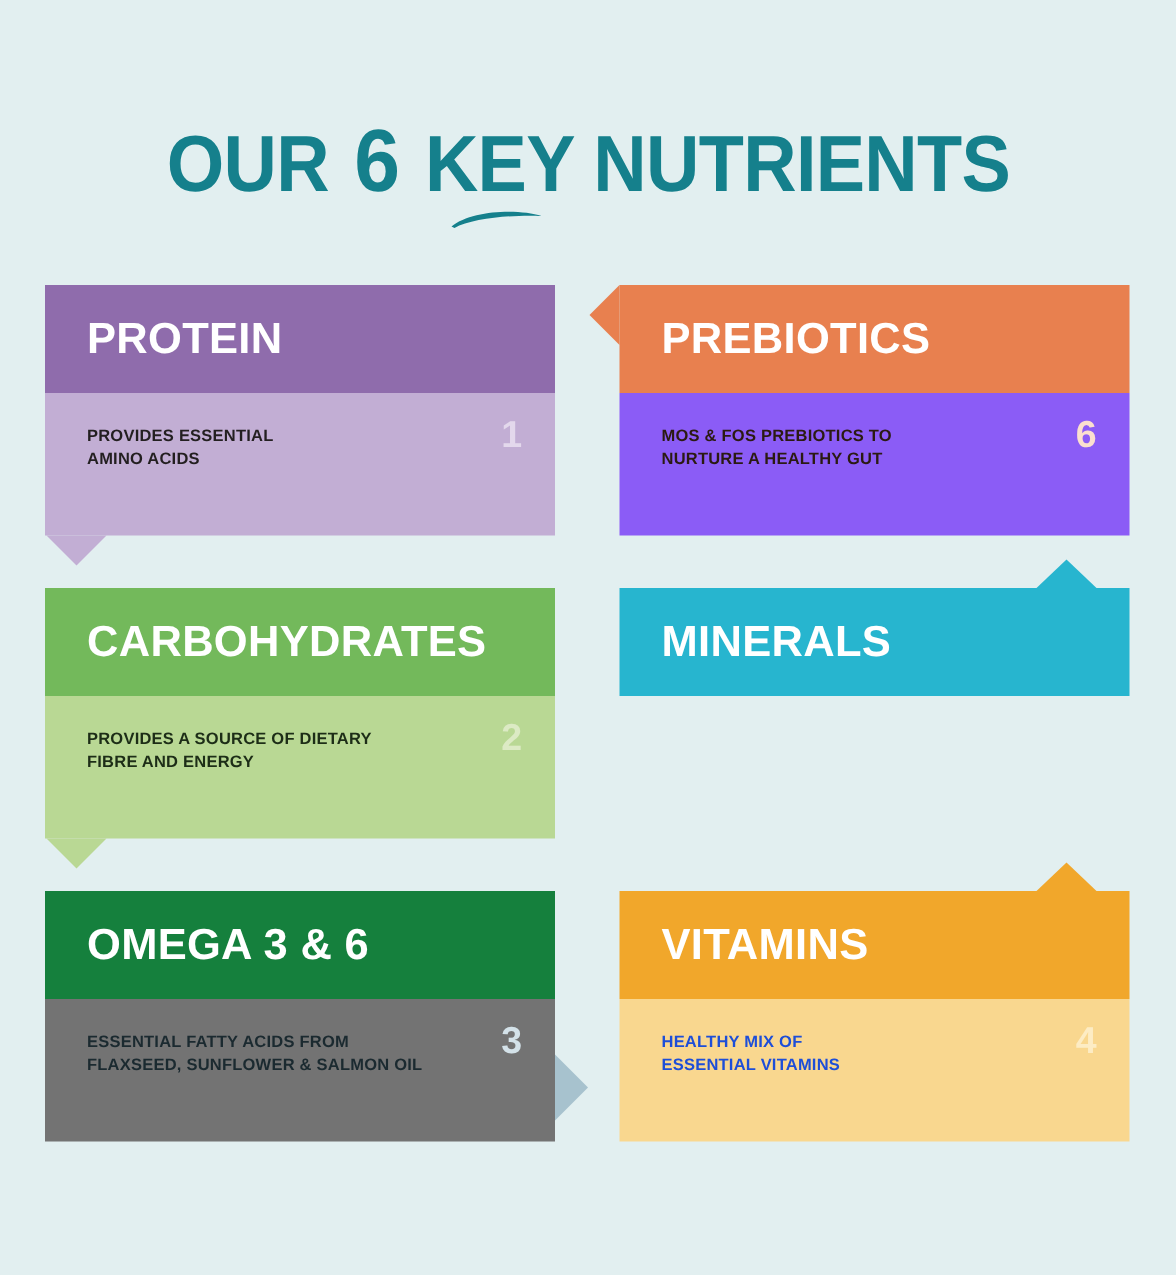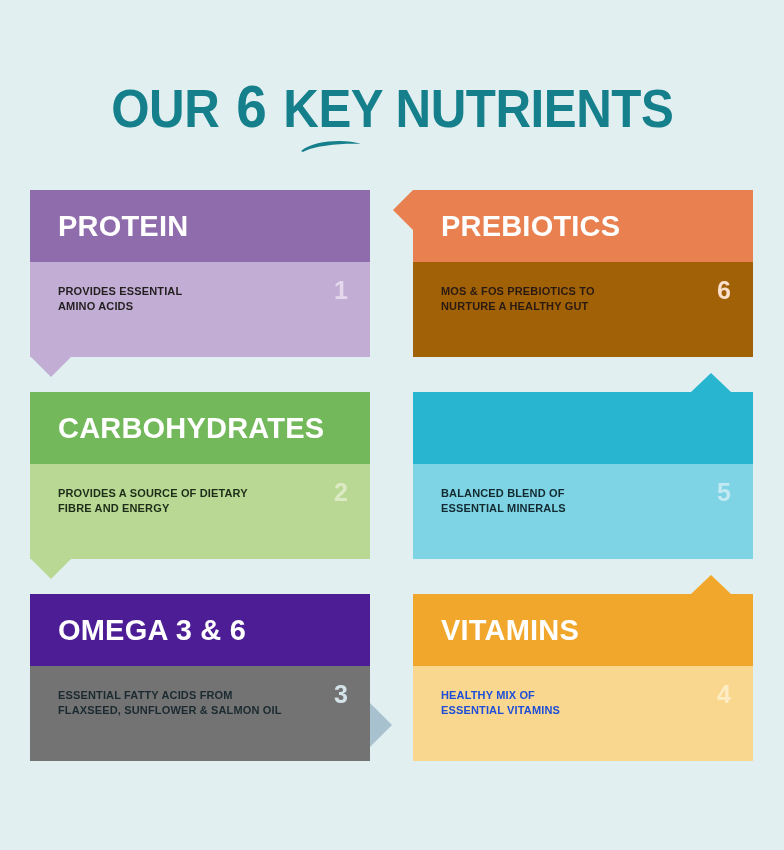--- a/index.html
+++ b/index.html
@@ -180,51 +180,47 @@
     </div>
     <div class="card-body" style="background: rgb(185, 216, 148);">
       <div class="card-desc" style="color: rgb(29, 45, 23);">PROVIDES A SOURCE OF DIETARY
 FIBRE AND ENERGY</div>
       <div class="card-num" style="color: rgb(220, 234, 196);">2</div>
       <span class="tab tab-down" style="color: rgb(185, 216, 148);"></span>
     </div>
   </div>
 
   <div class="card" id="card-omega">
-    <div class="card-head" style="background: #4c1d95; align-items: center;">
+    <div class="card-head" style="background: #15803d; align-items: center;">
       <span class="card-title">OMEGA 3 &amp; 6</span>
     </div>
     <div class="card-body" style="background: #737373;">
       <div class="card-desc" style="color: rgb(27, 42, 48);">ESSENTIAL FATTY ACIDS FROM
 FLAXSEED, SUNFLOWER &amp; SALMON OIL</div>
       <div class="card-num" style="color: rgb(212, 226, 233);">3</div>
       <span class="tab tab-right" style="color: rgb(167, 194, 206);"></span>
     </div>
   </div>
 
   <div class="card" id="card-prebiotics">
     <div class="card-head" style="background: rgb(232, 128, 79);">
       <span class="card-title">PREBIOTICS</span>
       <span class="tab tab-left" style="color: rgb(232, 128, 79);"></span>
     </div>
-    <div class="card-body" style="background: #a16207;">
+    <div class="card-body" style="background: #8b5cf6;">
       <div class="card-desc" style="color: rgb(43, 26, 18);">MOS &amp; FOS PREBIOTICS TO
 NURTURE A HEALTHY GUT</div>
       <div class="card-num" style="color: rgb(251, 223, 207);">6</div>
     </div>
   </div>
 
   <div class="card" id="card-minerals">
     <div class="card-head" style="background: rgb(39, 181, 207);">
+      <span class="card-title">MINERALS</span>
       <span class="tab tab-up" style="color: rgb(39, 181, 207);"></span>
-    </div>
-    <div class="card-body" style="background: rgb(126, 211, 228);">
-      <div class="card-desc" style="color: rgb(18, 42, 48);">BALANCED BLEND OF
-ESSENTIAL MINERALS</div>
-      <div class="card-num" style="color: rgb(195, 234, 243);">5</div>
     </div>
   </div>
 
   <div class="card" id="card-vitamins">
     <div class="card-head" style="background: rgb(241, 167, 43);">
       <span class="card-title">VITAMINS</span>
       <span class="tab tab-up" style="color: rgb(241, 167, 43);"></span>
     </div>
     <div class="card-body" style="background: rgb(249, 215, 143);">
       <div class="card-desc" style="color: #1d4ed8;">HEALTHY MIX OF

